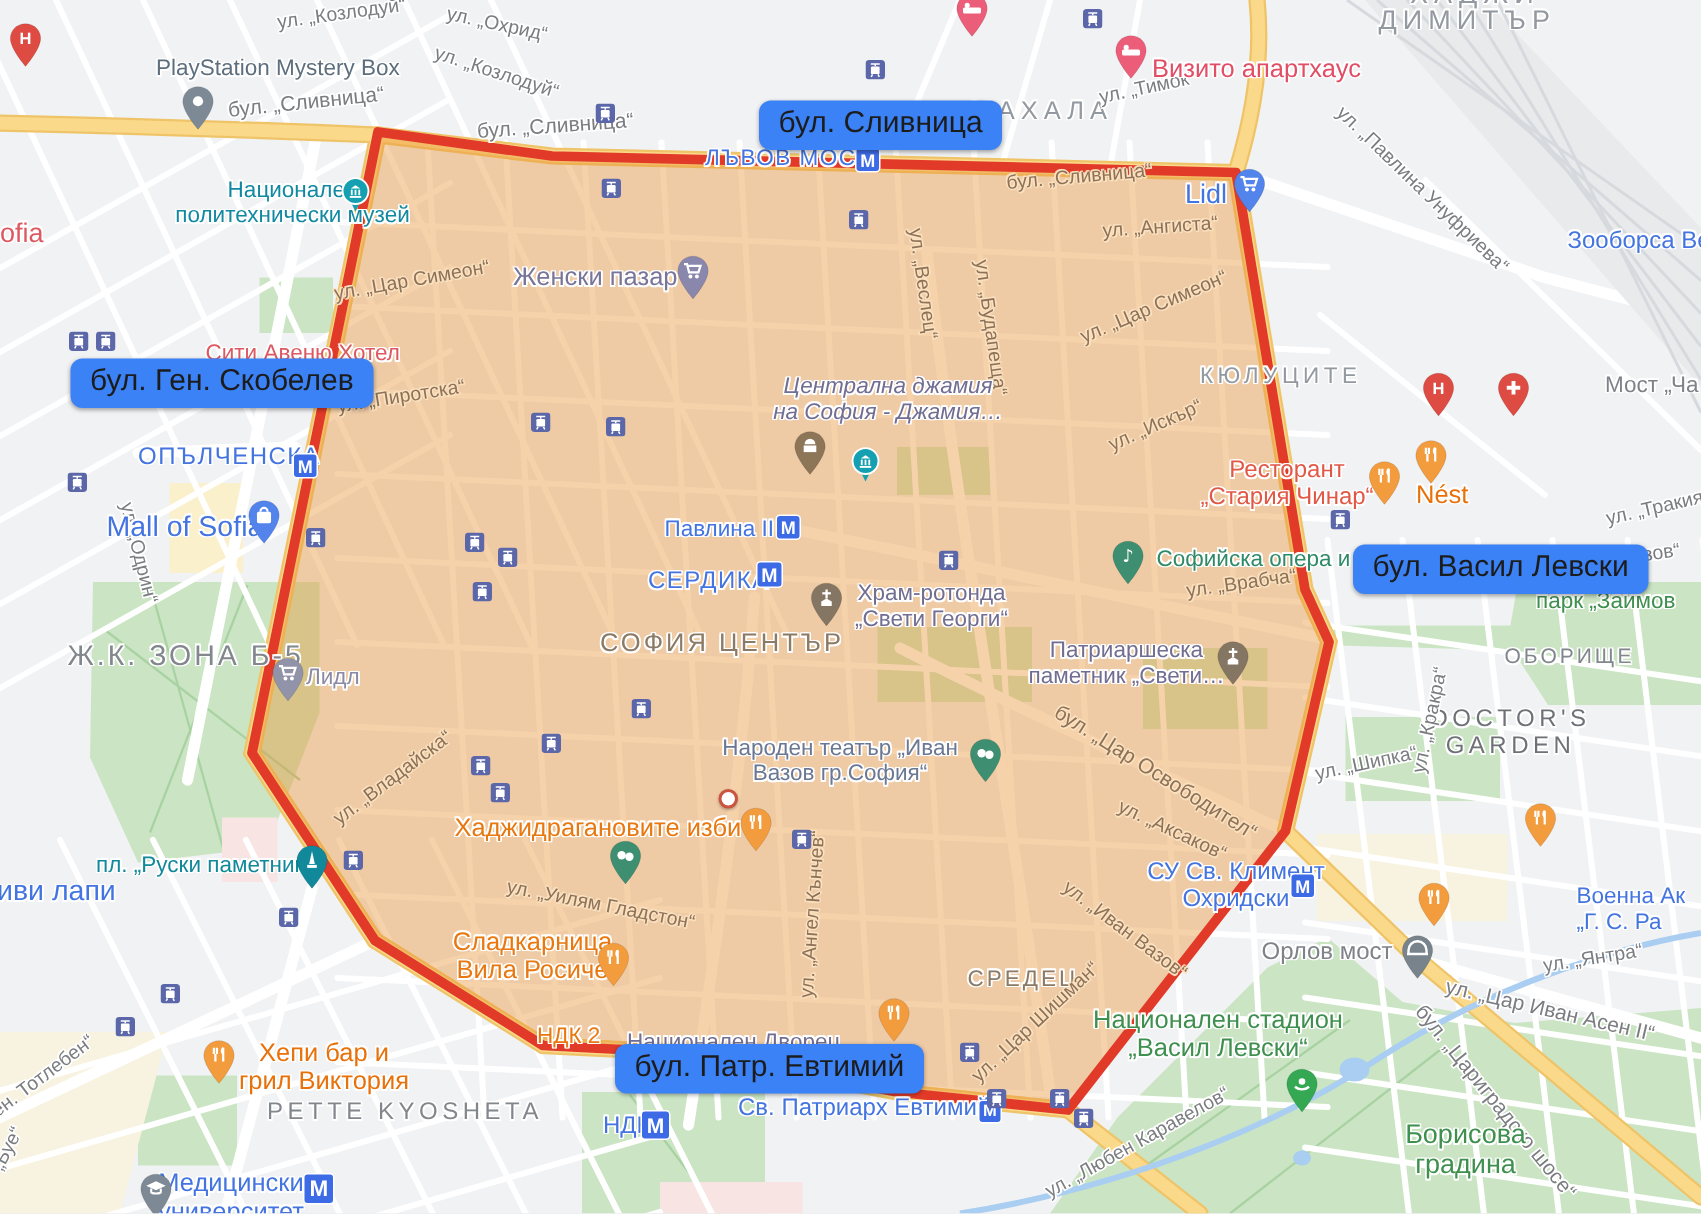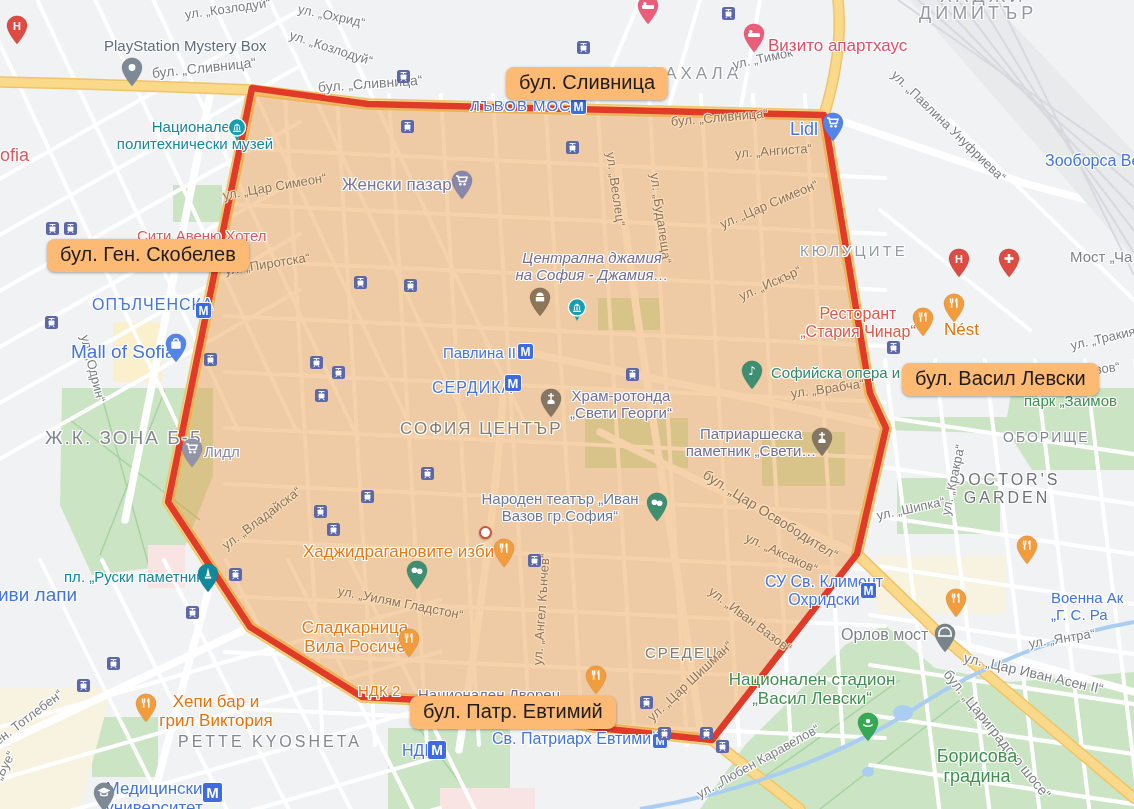--- a/index.html
+++ b/index.html
@@ -8,21 +8,21 @@
   #base{position:absolute;left:0;top:0;z-index:0;}
   .lbl{position:absolute;white-space:nowrap;line-height:1.12;transform-origin:0 50%;z-index:2;font-weight:400;}
   .halo{text-shadow:1px 0 0 #fff,-1px 0 0 #fff,0 1px 0 #fff,0 -1px 0 #fff,1px 1px 0 #fff,-1px -1px 0 #fff,1px -1px 0 #fff,-1px 1px 0 #fff;}
   .halo-warm{text-shadow:1px 0 0 rgba(250,226,192,.95),-1px 0 0 rgba(250,226,192,.95),0 1px 0 rgba(250,226,192,.95),0 -1px 0 rgba(250,226,192,.95),1px 1px 0 rgba(250,226,192,.95),-1px -1px 0 rgba(250,226,192,.95);}
   .ctr{text-align:center;}
   .transit{font-weight:500;}
   .area{font-weight:400;}
   .icon{position:absolute;z-index:3;}
   .micon{position:absolute;z-index:3;display:flex;align-items:center;justify-content:center;
          background:#3D6BE5;color:#fff;font-weight:bold;border-radius:3px;border:1px solid #fff;box-sizing:border-box;}
-  .annotation{position:absolute;z-index:5;background:#fdba74;color:#1C1C1C;font-size:20px;font-weight:500;
+  .annotation{position:absolute;z-index:5;background:#3b82f6;color:#1C1C1C;font-size:20px;font-weight:500;
               padding:4px 13px 6px;border-radius:8px;box-shadow:0 1px 3px rgba(0,0,0,.35);white-space:nowrap;}
   .locdot{position:absolute;z-index:3;width:9px;height:9px;background:#fff;border:2px solid #C9543F;border-radius:50%;box-shadow:0 1px 2px rgba(0,0,0,.3);}
 </style>
 </head>
 <body>
 
 <div id="map">
     <svg width="1134" height="809" viewBox="0 0 1134 809" id="base">
       <rect x="0" y="0" width="1134" height="809" fill="#F1F2F4"></rect>
       <path d="M62,388 L213,388 213,475 178,565 92,575 60,505 Z" fill="#CBE5C4"></path>

